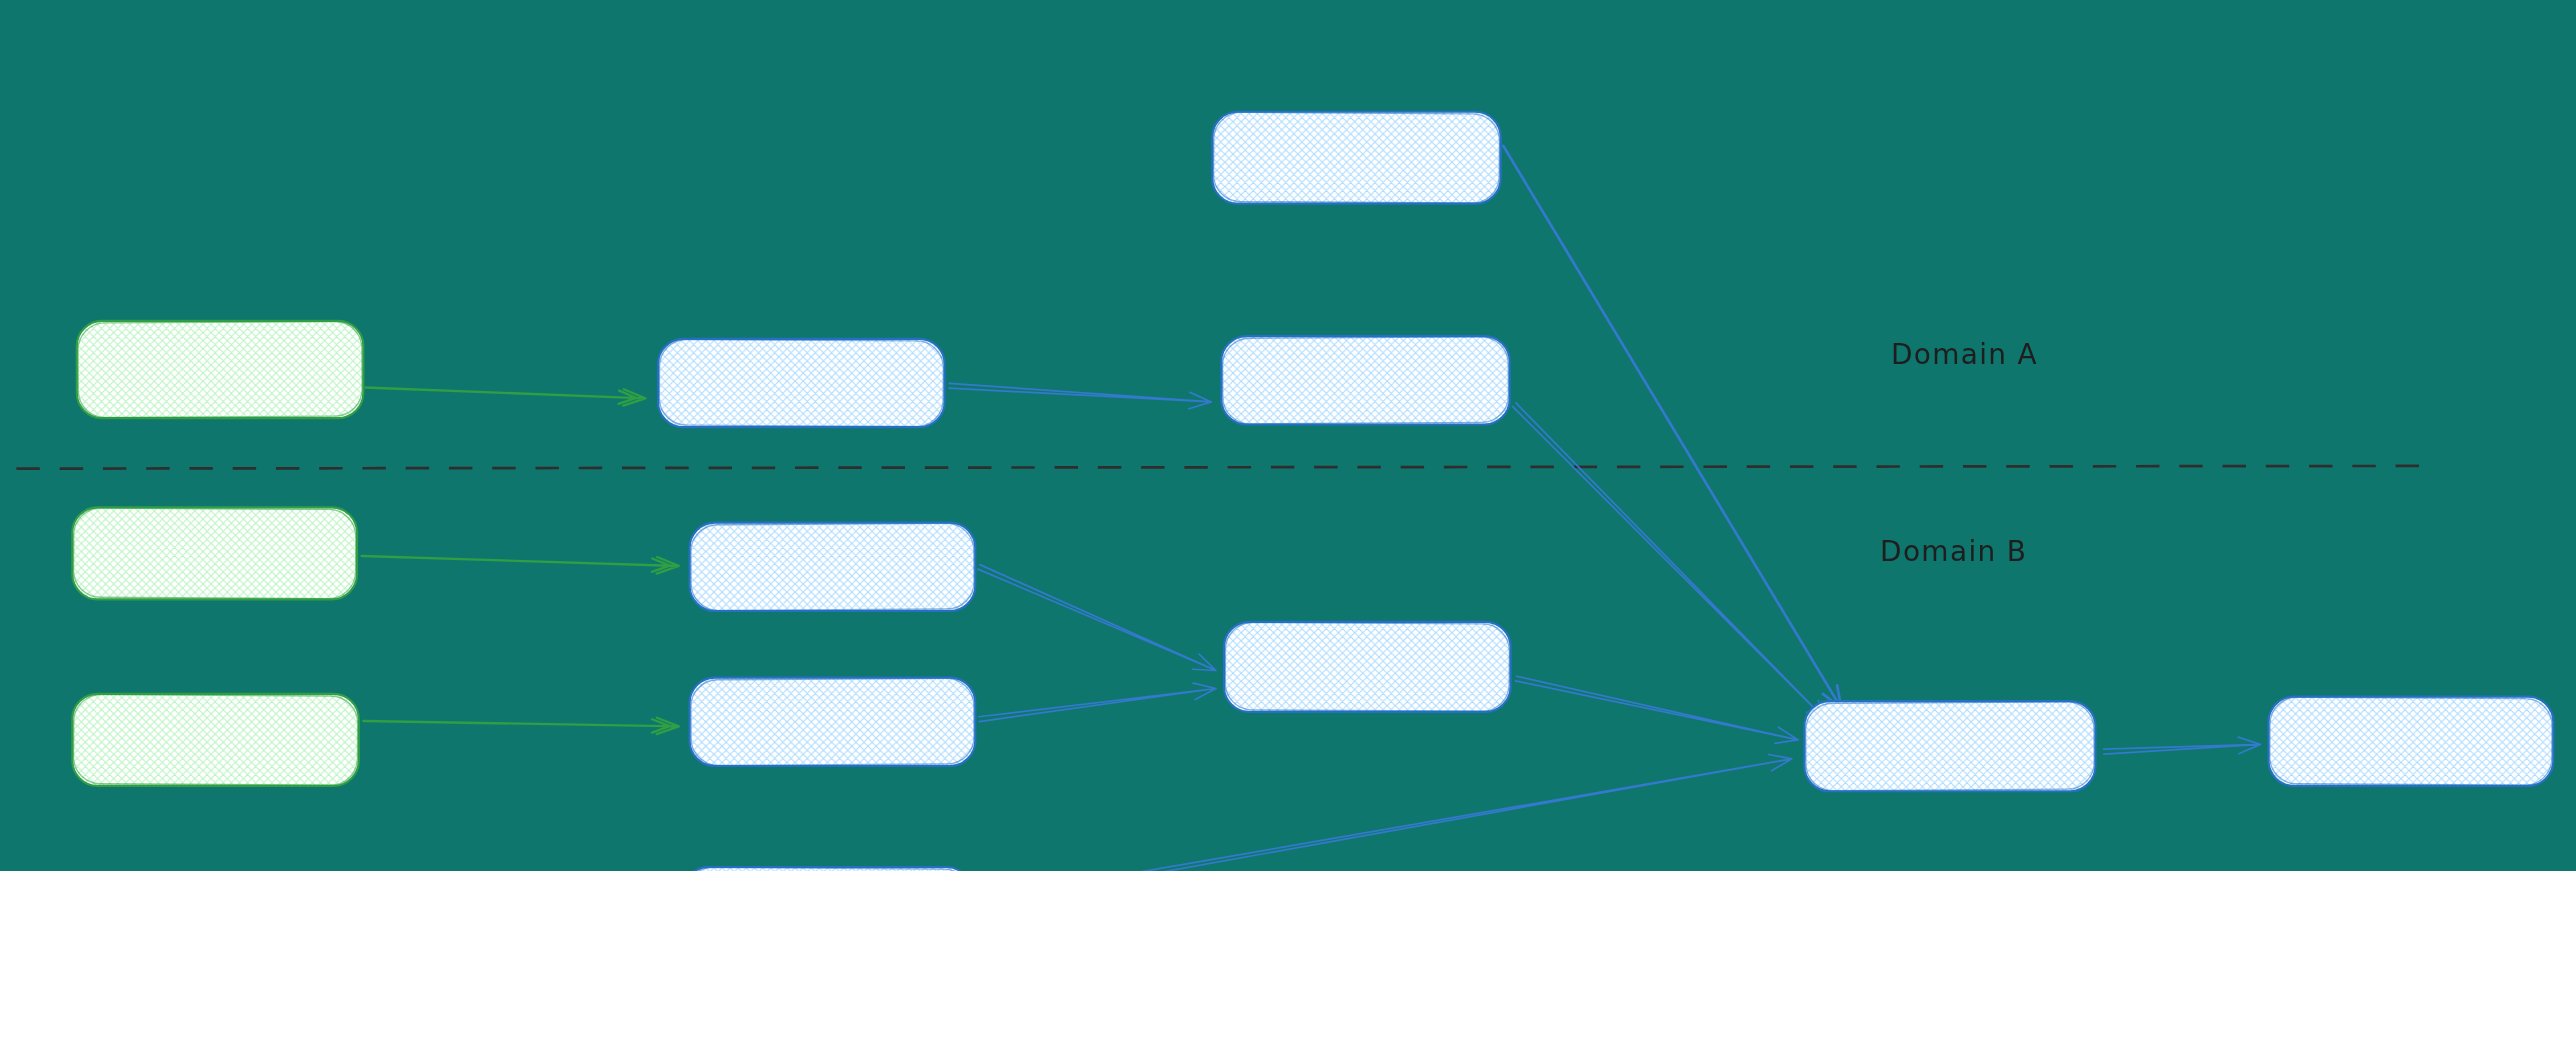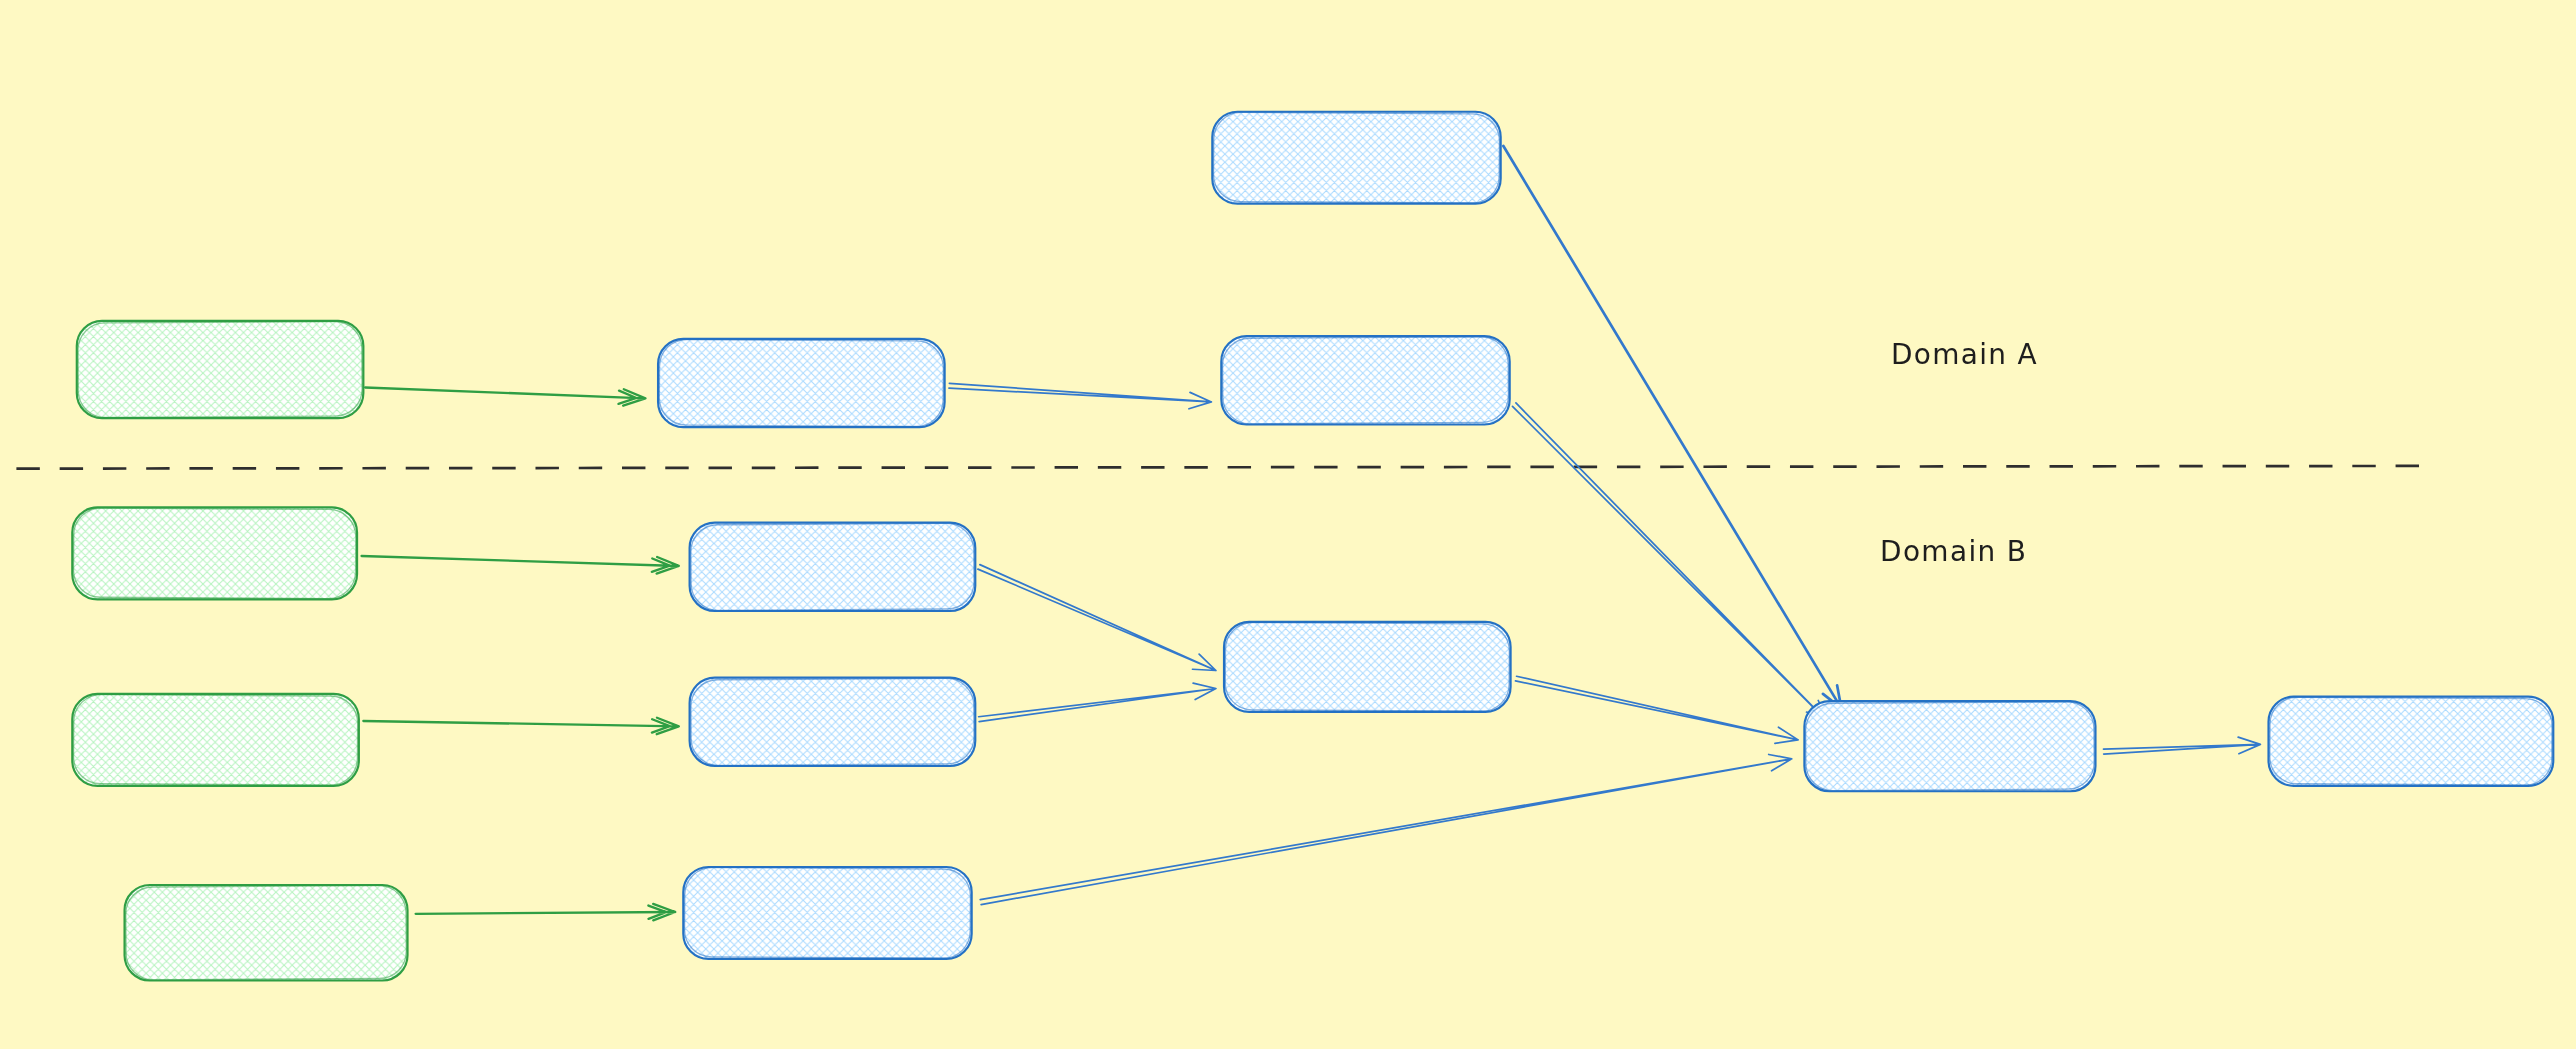--- a/index.html
+++ b/index.html
@@ -1,16 +1,16 @@
 <!DOCTYPE html>
 <html style="font-size:14.4px"><head>
 <meta charset="utf-8">
 <style>
   html,body{margin:0;padding:0;background:#ffffff;}
-  .stage{width:2576px;height:1049px;position:relative;background:#fef9c3;overflow:hidden;}
+  .stage{width:2576px;height:871px;position:relative;background:#0f766e;overflow:hidden;}
   svg{display:block;}
   .diagram-label{
     font-family:"DejaVu Sans","Liberation Sans",sans-serif;
     font-size:31px;
     font-weight:500;
     letter-spacing:1.5px;
     fill:#1e1e1e;
   }
   .node-rect{stroke-linejoin:round;}
   .edge-path{fill:none;stroke-linecap:round;stroke-linejoin:round;}

